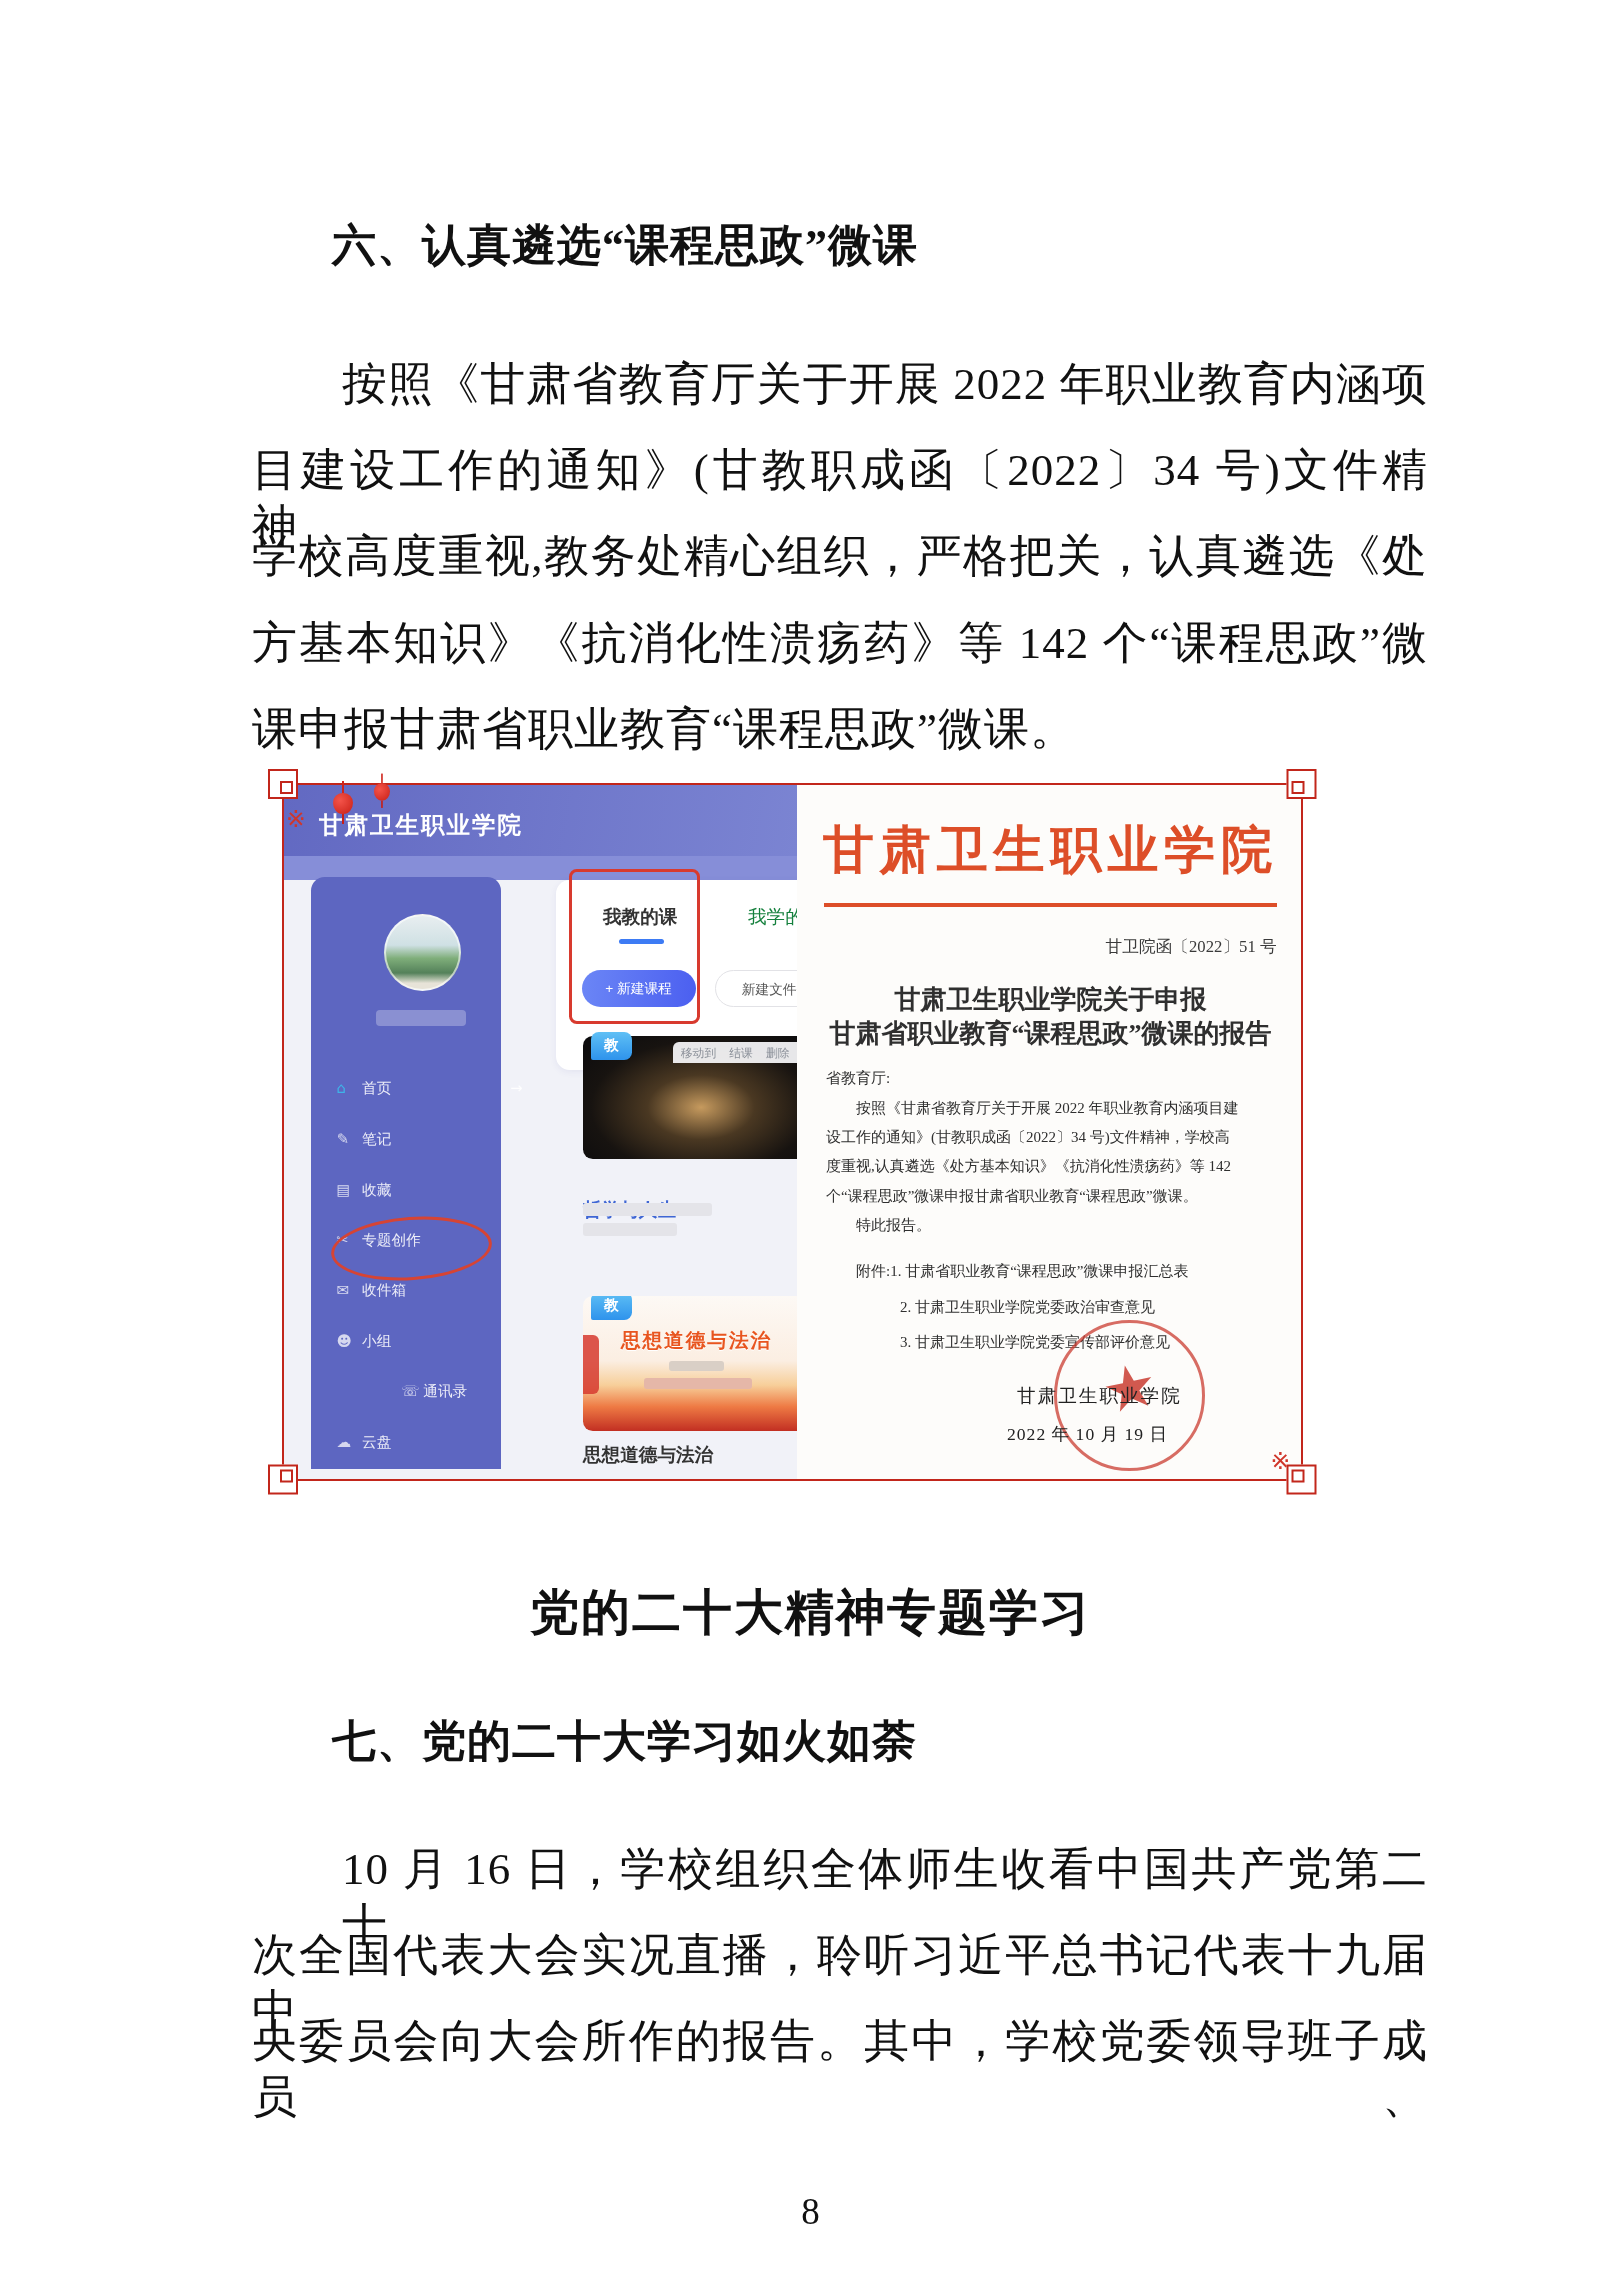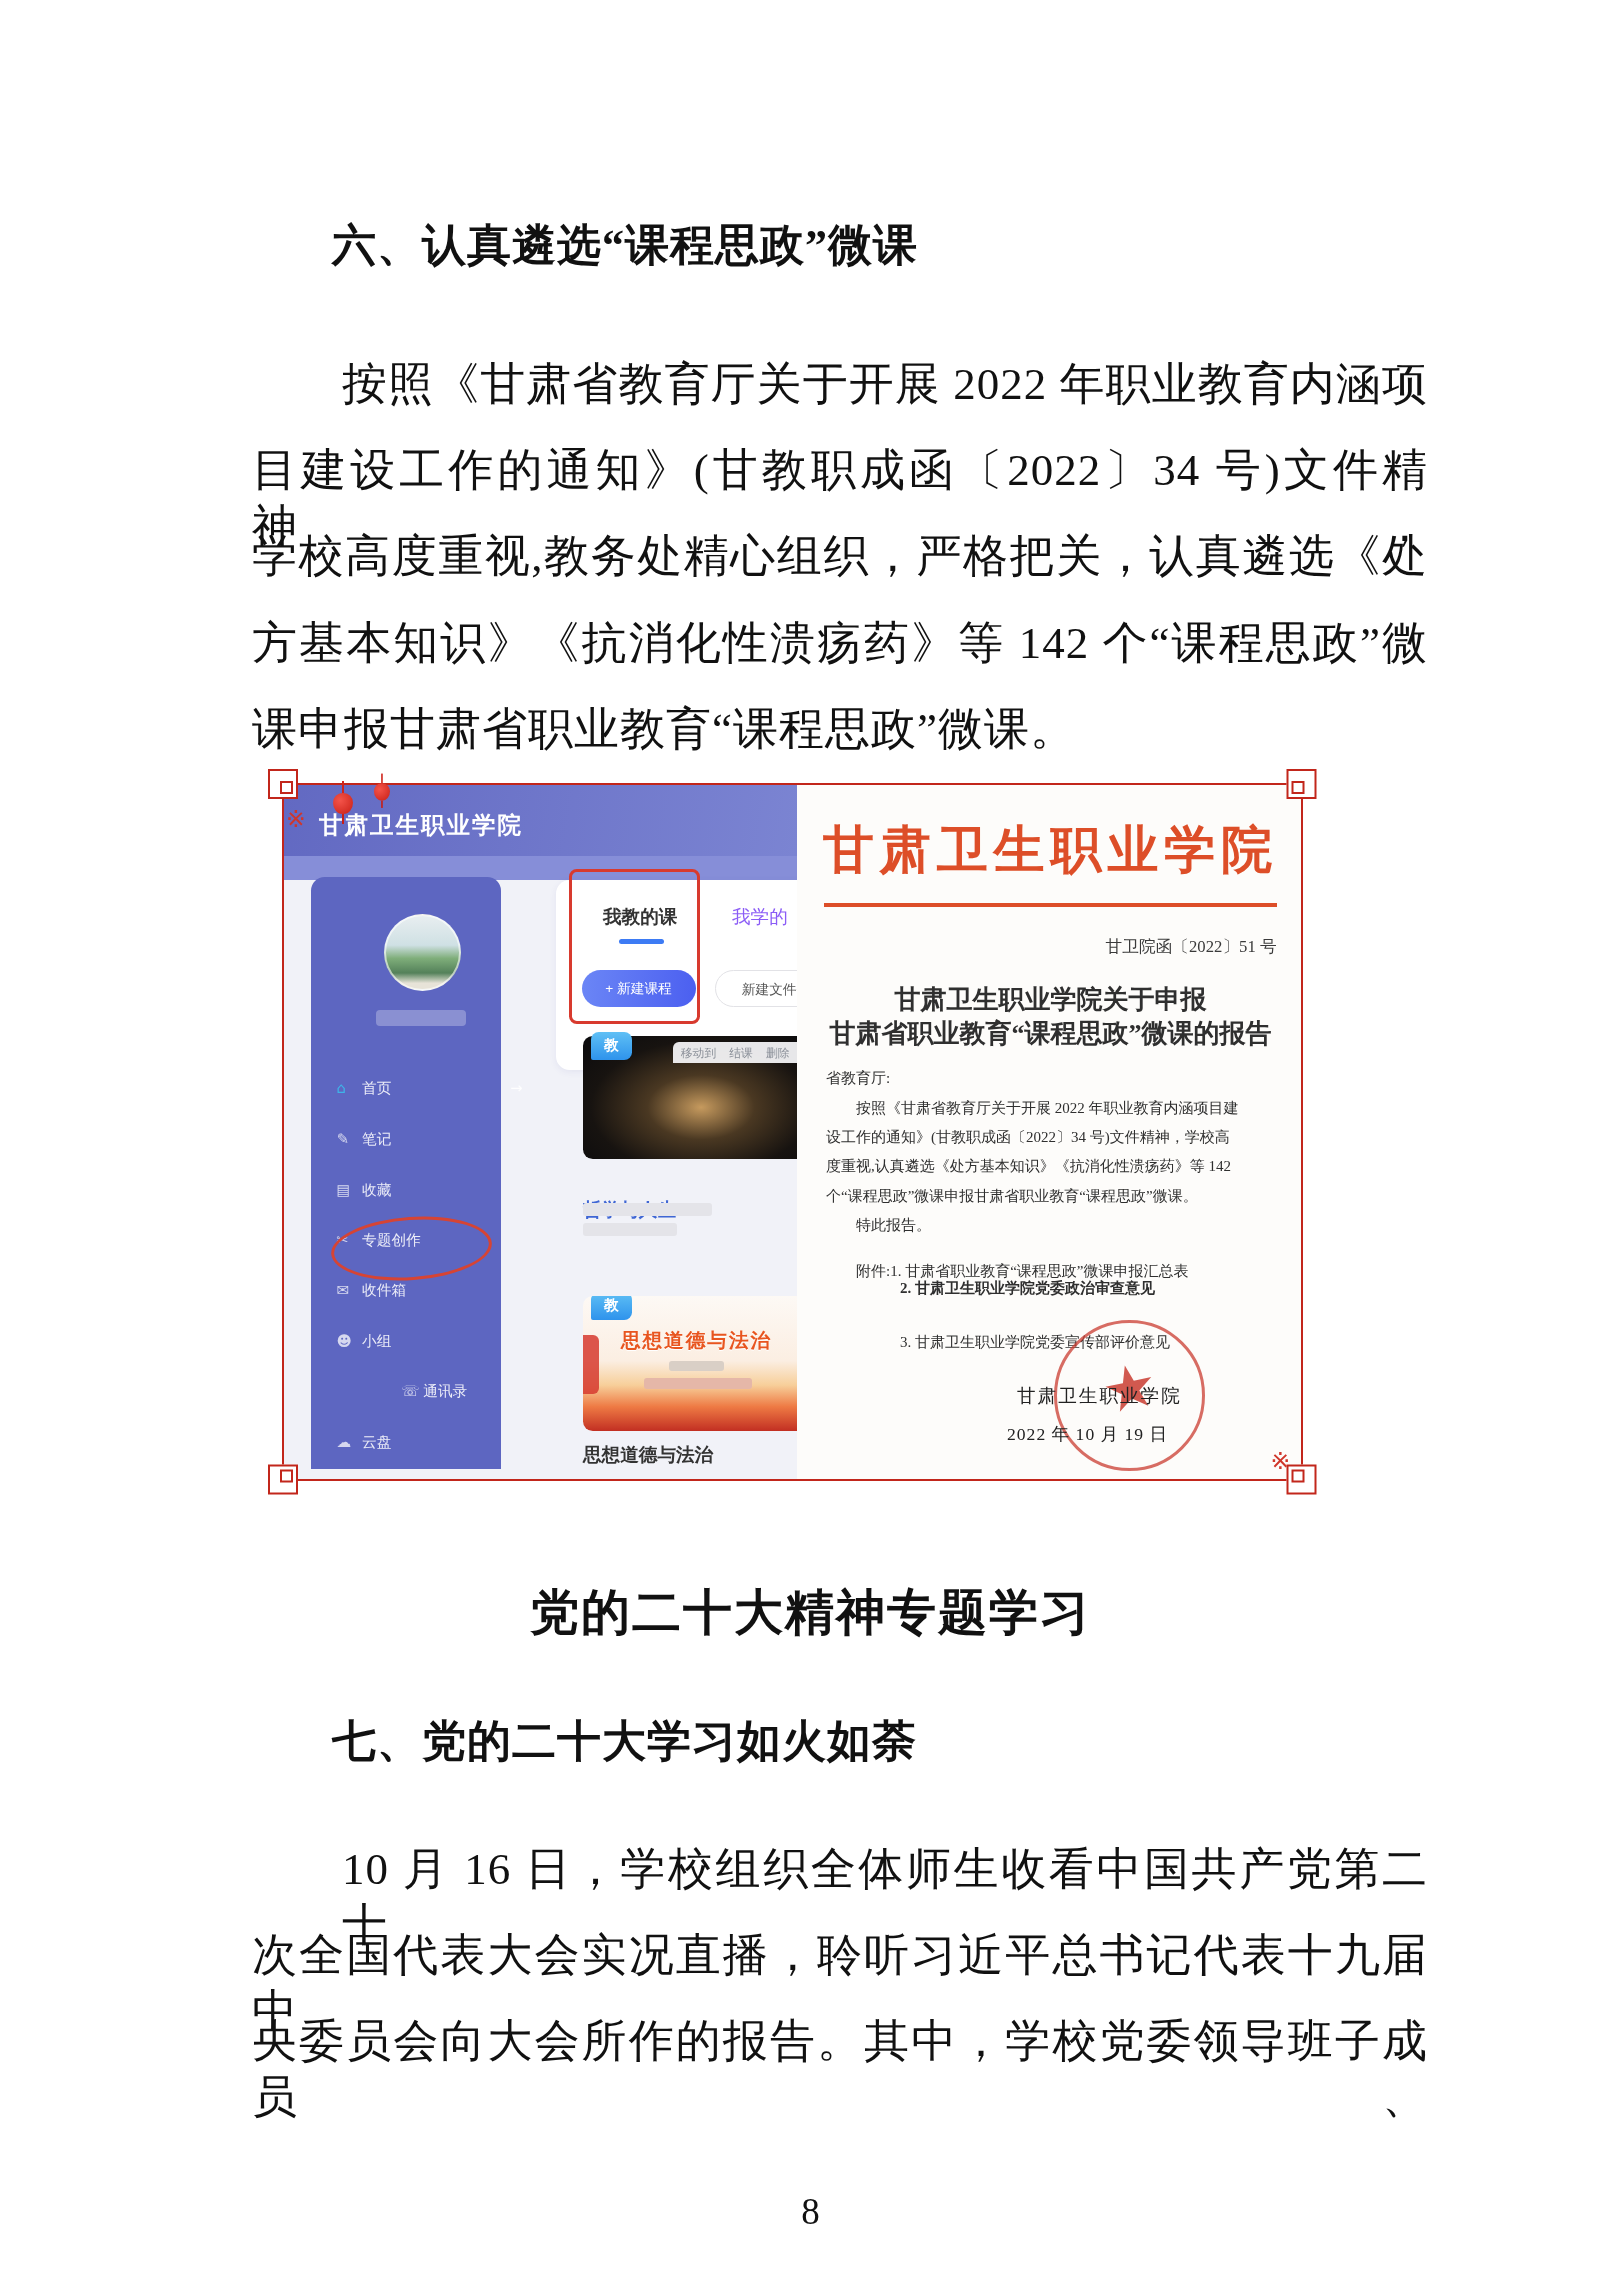--- a/index.html
+++ b/index.html
@@ -50,21 +50,21 @@
   .menu-item{position:absolute;left:25.5px;width:192px;height:29px;color:rgba(255,255,255,.88);font-size:14.7px;}
   .menu-item .mi{display:inline-block;width:25.5px;font-size:14.7px;opacity:.85;font-family:"DejaVu Sans",sans-serif;}
   .menu-item .arrow{position:absolute;right:5.9px;top:0;font-family:"DejaVu Sans",sans-serif;}
   .mi-home{color:#39c2f1;opacity:1;}
   .red-ellipse{position:absolute;left:-5.9px;top:-13.7px;width:155px;height:57px;border:3.9px solid #d64434;
                border-radius:50%;transform:rotate(-4deg);}
   .tabs-panel{position:absolute;left:274px;top:97px;width:263px;height:190px;background:#fff;
               border-radius:13.7px;box-shadow:0 2px 7.8px rgba(60,70,150,.08);}
   .tab1{position:absolute;left:47px;top:23.5px;font-size:18.6px;color:#333;font-weight:700;}
   .tab-underline{position:absolute;left:63px;top:59px;width:45px;height:4.9px;border-radius:2.9px;background:#3d7bf4;}
-  .tab2{position:absolute;left:176px;top:23.5px;font-size:18.6px;color:#8b5cf6;}
+  .tab2{position:absolute;left:192px;top:23.5px;font-size:18.6px;color:#15803d;}
   .btn-blue{position:absolute;left:25.5px;top:90px;width:114px;height:37px;border-radius:18.6px;
             background:linear-gradient(95deg,#6b86f6,#4b5ff0);color:#fff;font-size:13.7px;
             text-align:center;line-height:37px;}
   .btn-white{position:absolute;left:159px;top:90px;width:122px;height:37px;border-radius:18.6px;
              background:#fff;border:1px solid #e2e2e6;color:#555;font-size:13.7px;text-align:center;line-height:37px;box-sizing:border-box;}
   .anno-box{position:absolute;left:287px;top:86px;width:125px;height:149px;border:3.9px solid #d83a2e;
             border-radius:7.8px;z-index:6;}
   .card{position:absolute;left:301px;width:227px;border-radius:9.8px;}
   .card1{top:253px;height:123px;background:radial-gradient(ellipse at 52% 58%,#c69a5e 0%,#4a3822 32%,#171310 66%,#0a0a0c 100%);}
   .card2{top:513px;height:135px;background:linear-gradient(180deg,#fdf9f5 0%,#fbeee2 48%,#f7cf9a 66%,#ee7a44 82%,#c22f22 100%);overflow:hidden;}
@@ -194,21 +194,21 @@
         <div class="scan-h1" style="top:233px;">甘肃省职业教育“课程思政”微课的报告</div>
 
         <div class="scan-body" style="top:286px;">省教育厅:</div>
         <div class="scan-body scan-ind" style="top:316px;">按照《甘肃省教育厅关于开展 2022 年职业教育内涵项目建</div>
         <div class="scan-body" style="top:345px;">设工作的通知》(甘教职成函〔2022〕34 号)文件精神，学校高</div>
         <div class="scan-body" style="top:374px;">度重视,认真遴选《处方基本知识》《抗消化性溃疡药》等 142</div>
         <div class="scan-body" style="top:404px;">个“课程思政”微课申报甘肃省职业教育“课程思政”微课。</div>
         <div class="scan-body scan-ind" style="top:433px;">特此报告。</div>
 
         <div class="scan-body" style="top:479px;padding-left:30px;">附件:1. 甘肃省职业教育“课程思政”微课申报汇总表</div>
-        <div class="scan-body" style="top:496px;padding-left:74px;font-weight:bold;">2. 甘肃卫生职业学院党委政治审查意见</div>
+        <div class="scan-body" style="top:515px;padding-left:74px;">2. 甘肃卫生职业学院党委政治审查意见</div>
         <div class="scan-body" style="top:550px;padding-left:74px;">3. 甘肃卫生职业学院党委宣传部评价意见</div>
 
         <div class="seal">
           <div class="star">★</div>
         </div>
         <div class="scan-sign">甘肃卫生职业学院</div>
         <div class="scan-date">2022 年 10 月 19 日</div>
         <div class="flower" style="right:13.7px;bottom:5.9px;">※</div>
       </div>
     </div>

